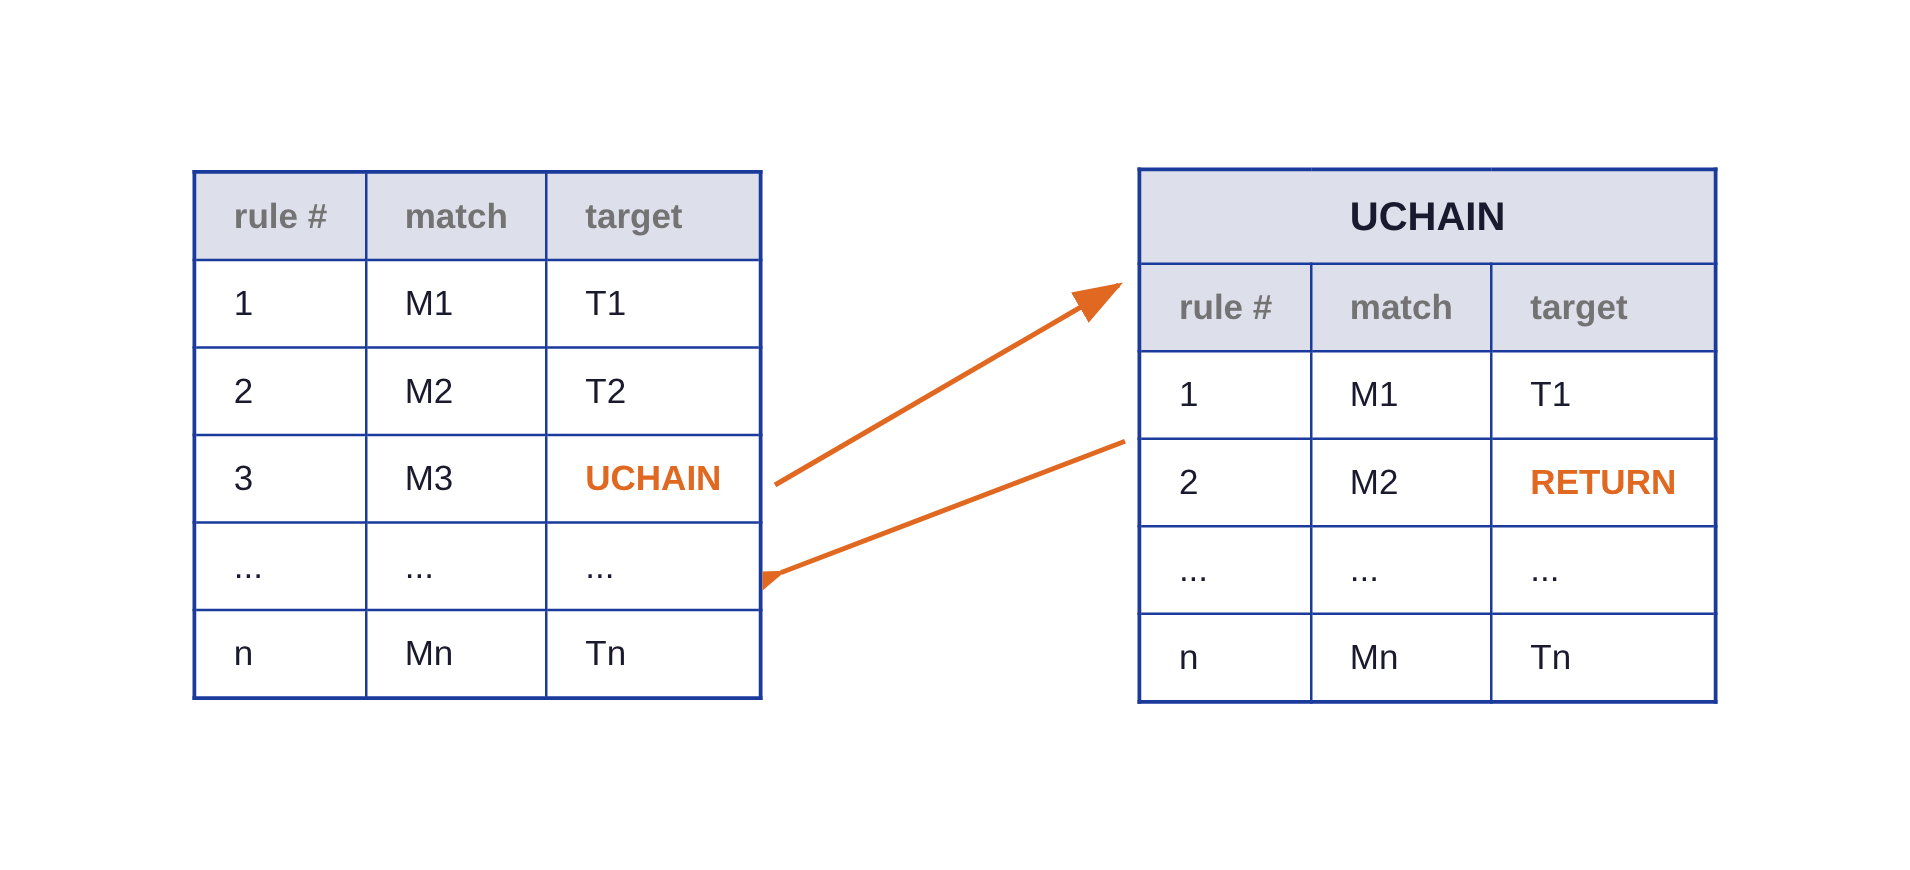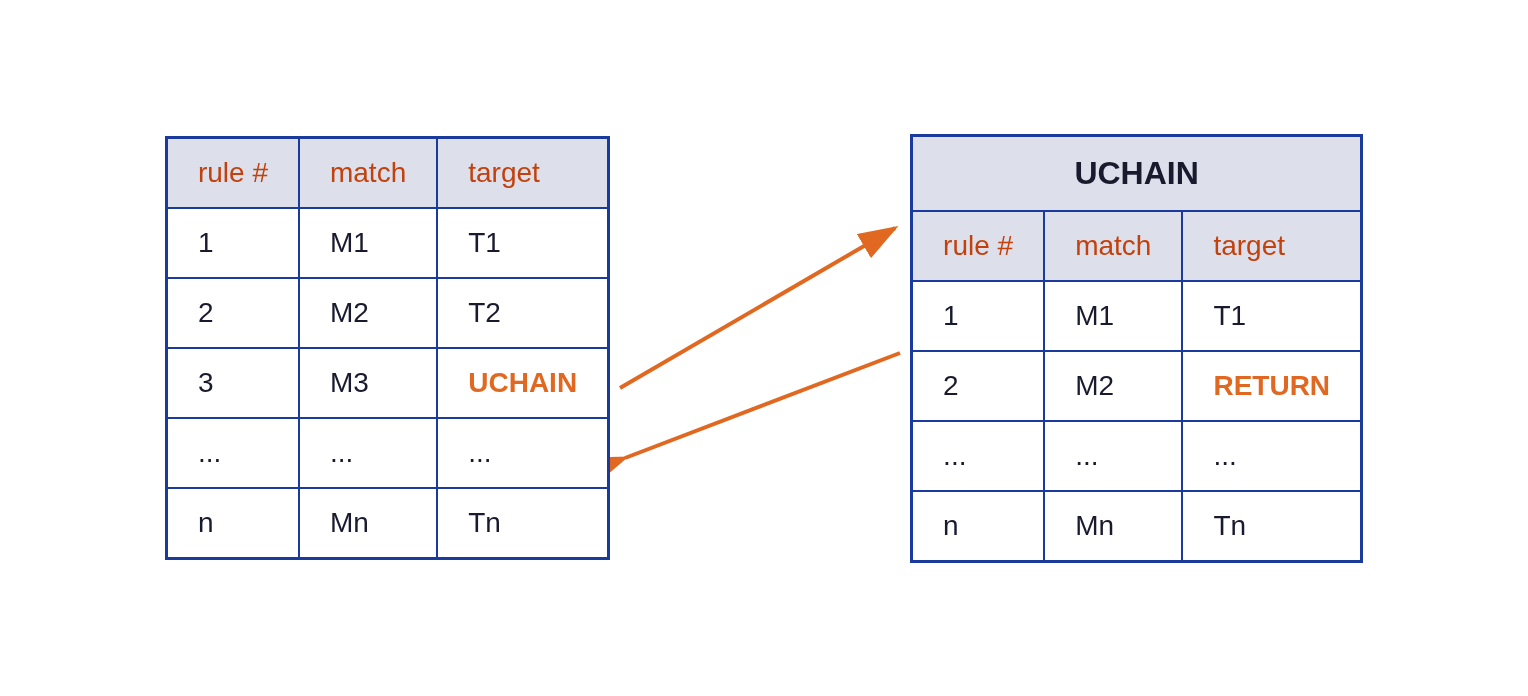--- a/index.html
+++ b/index.html
@@ -43,22 +43,22 @@
       padding: 18px 30px;
       font-size: 28px;
       font-weight: 500;
       color: #1a1a2e;
       min-width: 110px;
       text-align: left;
     }
 
     th {
       background-color: #dde0ea;
-      font-weight: 400;
-      color: #c2410c;
+      font-weight: 700;
+      color: #737373;
     }
 
     td {
       background-color: #ffffff;
     }
 
     .uchain-header {
       background-color: #dde0ea;
       text-align: center;
       font-size: 32px;

